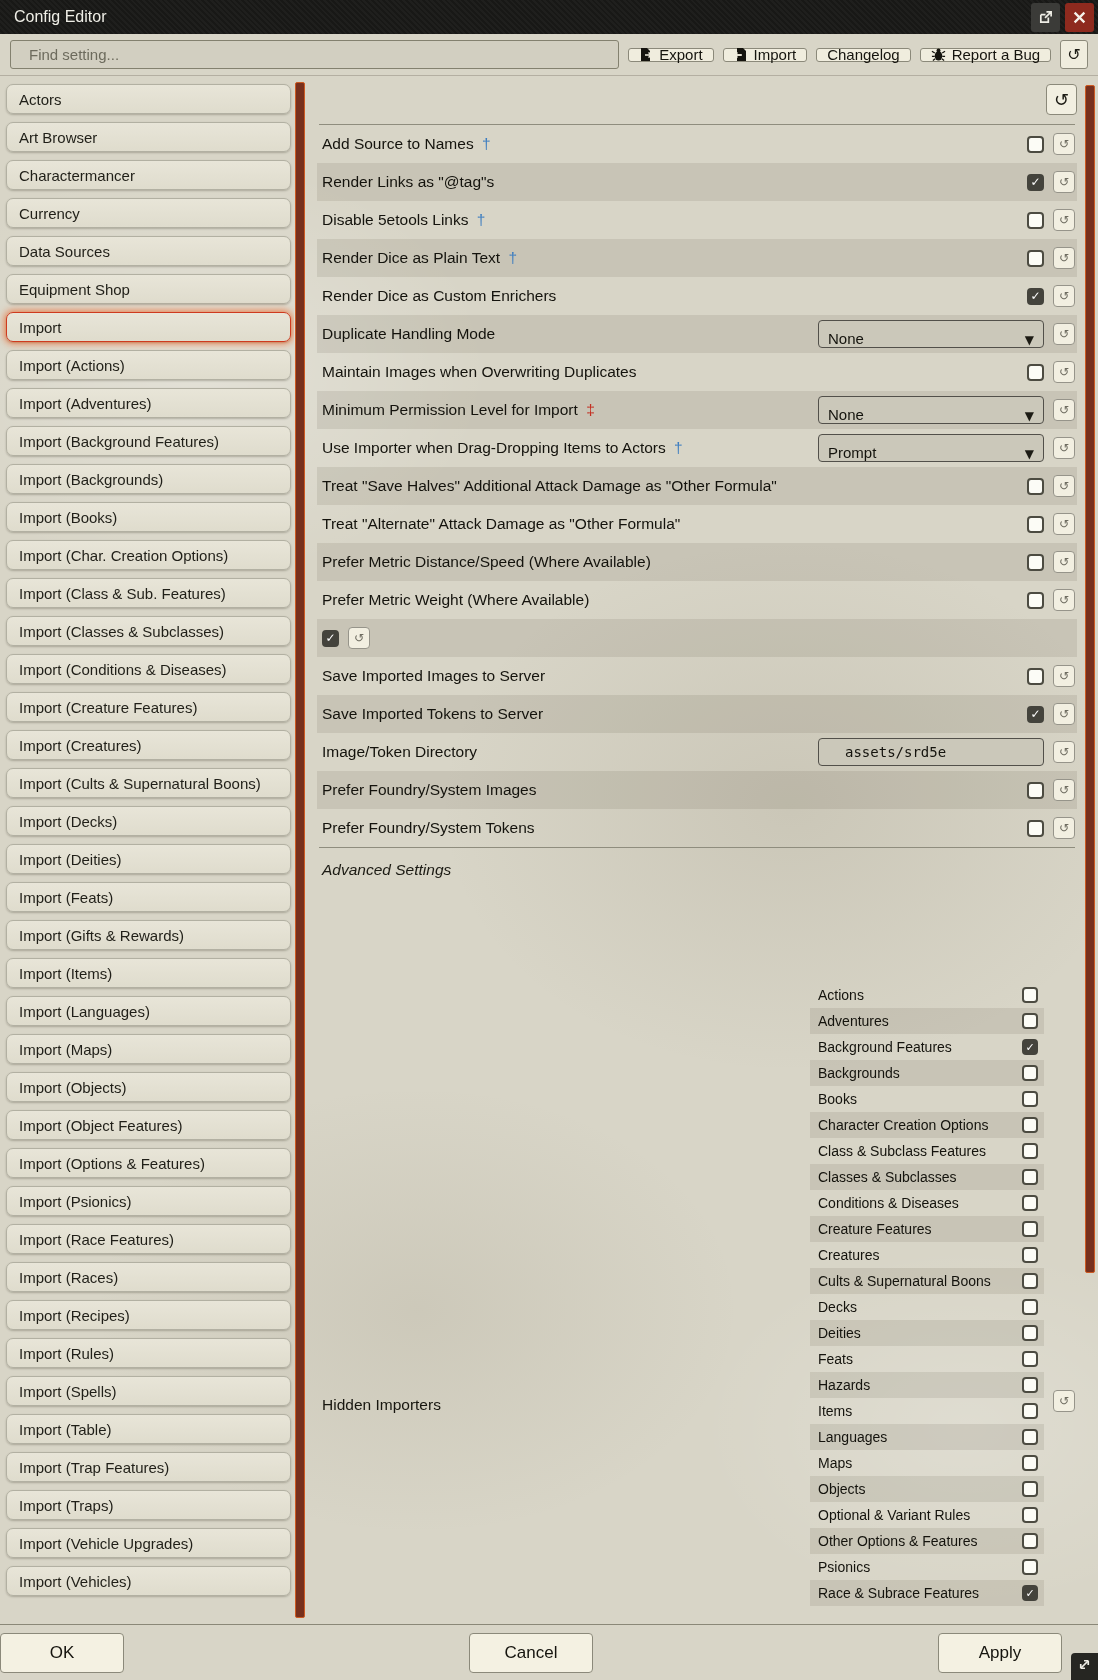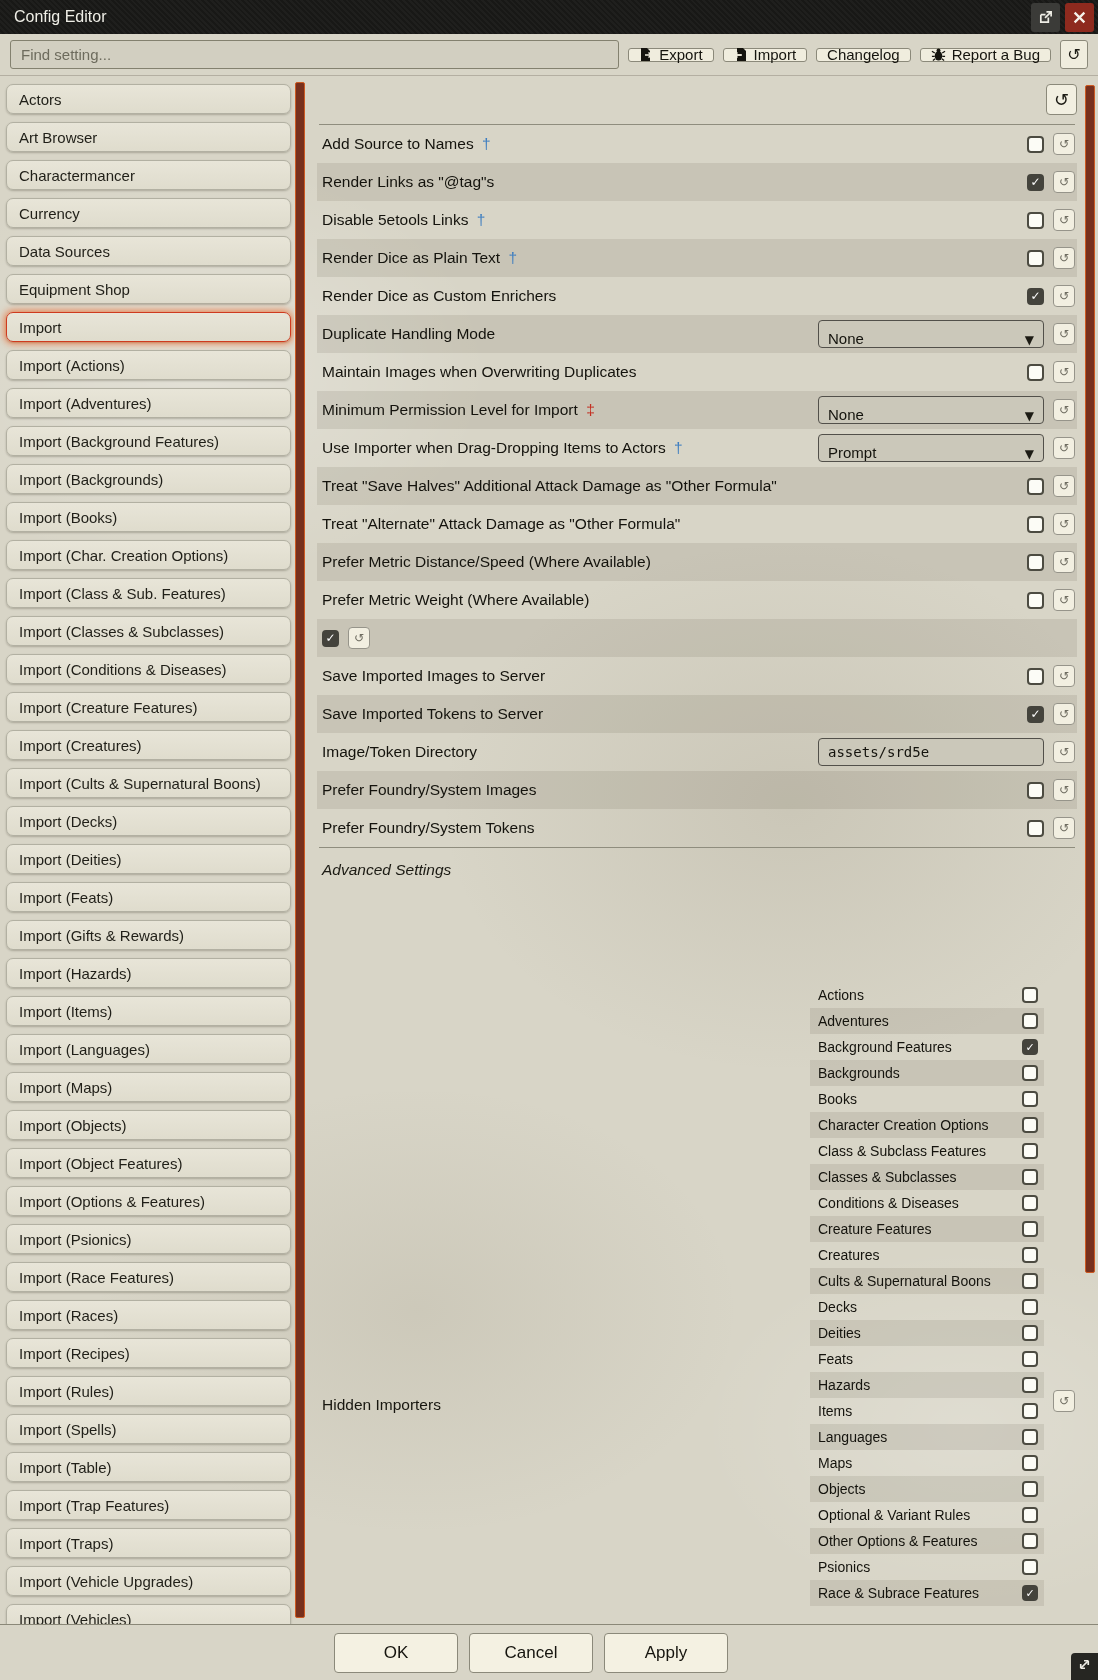--- a/index.html
+++ b/index.html
@@ -32,21 +32,21 @@
   .tb-close{ background:#8e2a1e; }
   .tb-icon-btn svg{ display:block; }
 
   
   .toolbar{
     height:42px; display:flex; align-items:center; gap:9px; padding:0 10px;
     border-bottom:1px solid rgba(70,65,50,.25);
   }
   .search-input{
     width:655px; height:29px; background:#d2cfc1; border:1px solid #83816f;
-    border-radius:3px; padding:0 10px; font-size:15px; color:#3a382e;
+    border-radius:3px; padding:0 18px; font-size:15px; color:#3a382e;
     font-family:"Liberation Sans","DejaVu Sans",sans-serif;
   }
   .search-input::placeholder{ color:#6d6b5d; }
   .bar-btn{
     height:14px; background:#f0edde; border:1px solid #8b897a; border-radius:3px;
     display:inline-flex; align-items:center; gap:6px; padding:0 10px;
     font-size:15px; color:#15140e; cursor:pointer; white-space:nowrap;
     font-family:inherit;
   }
   .bar-btn svg{ display:block; }
@@ -105,21 +105,21 @@
 
   .select{
     width:226px; height:28px; background:#cbc8ba; border:1px solid #52504a; border-radius:4px;
     display:flex; align-items:flex-end; justify-content:space-between; padding:0 9px;
     font-size:15px; color:#14130d; cursor:pointer;
   }
   .select .chev{ font-size:12px; color:#1c1b14; font-family:"DejaVu Sans",sans-serif; }
 
   .textbox{
     width:226px; height:28px; background:#cbc8ba; border:1px solid #52504a; border-radius:4px;
-    display:flex; align-items:center; padding:0 9px;
+    display:flex; align-items:center; padding:0 26px;
     font-family:"DejaVu Sans Mono","Liberation Mono",monospace; font-size:14px; color:#14130d;
     cursor:text;
   }
 
   .mini-reset{
     width:22px; height:22px; background:#f2efe1; border:1px solid #96948a; border-radius:4px;
     color:#6e6c60; font-size:12px; cursor:pointer;
     display:flex; align-items:center; justify-content:center;
     font-family:"DejaVu Sans",sans-serif; flex:0 0 22px;
   }
@@ -137,21 +137,21 @@
 
   .panel-scroll{ width:15px; position:relative; }
   .panel-scroll .thumb{
     position:absolute; left:2px; top:9px; width:10px; height:1188px;
     background:#77301d; border:1px solid #cd5a22; border-radius:2px;
   }
 
   
   .footer{
     height:56px; border-top:1px solid #8a8878;
-    display:flex; align-items:center; justify-content:center; gap:11px; padding-right:36px;
+    display:flex; align-items:center; justify-content:space-between; gap:11px; padding-right:36px;
   }
   .footer-btn{
     width:124px; height:40px; background:#f4f1e2; border:1px solid #8b897a; border-radius:4px;
     font-size:17px; color:#15140e; cursor:pointer; font-family:inherit;
   }
 
   .resize-handle{
     position:absolute; right:0; bottom:0; width:27px; height:27px;
     background:#262622; border-top-left-radius:4px; cursor:nwse-resize;
     display:flex; align-items:center; justify-content:center;
@@ -240,21 +240,20 @@
         <button class="nav-item">Import (Class &amp; Sub. Features)</button>
         <button class="nav-item">Import (Classes &amp; Subclasses)</button>
         <button class="nav-item">Import (Conditions &amp; Diseases)</button>
         <button class="nav-item">Import (Creature Features)</button>
         <button class="nav-item">Import (Creatures)</button>
         <button class="nav-item">Import (Cults &amp; Supernatural Boons)</button>
         <button class="nav-item">Import (Decks)</button>
         <button class="nav-item">Import (Deities)</button>
         <button class="nav-item">Import (Feats)</button>
         <button class="nav-item">Import (Gifts &amp; Rewards)</button>
-        <button class="nav-item">Import (Hazards)</button>
         <button class="nav-item">Import (Items)</button>
         <button class="nav-item">Import (Languages)</button>
         <button class="nav-item">Import (Maps)</button>
         <button class="nav-item">Import (Objects)</button>
         <button class="nav-item">Import (Object Features)</button>
         <button class="nav-item">Import (Options &amp; Features)</button>
         <button class="nav-item">Import (Psionics)</button>
         <button class="nav-item">Import (Race Features)</button>
         <button class="nav-item">Import (Races)</button>
         <button class="nav-item">Import (Recipes)</button>

